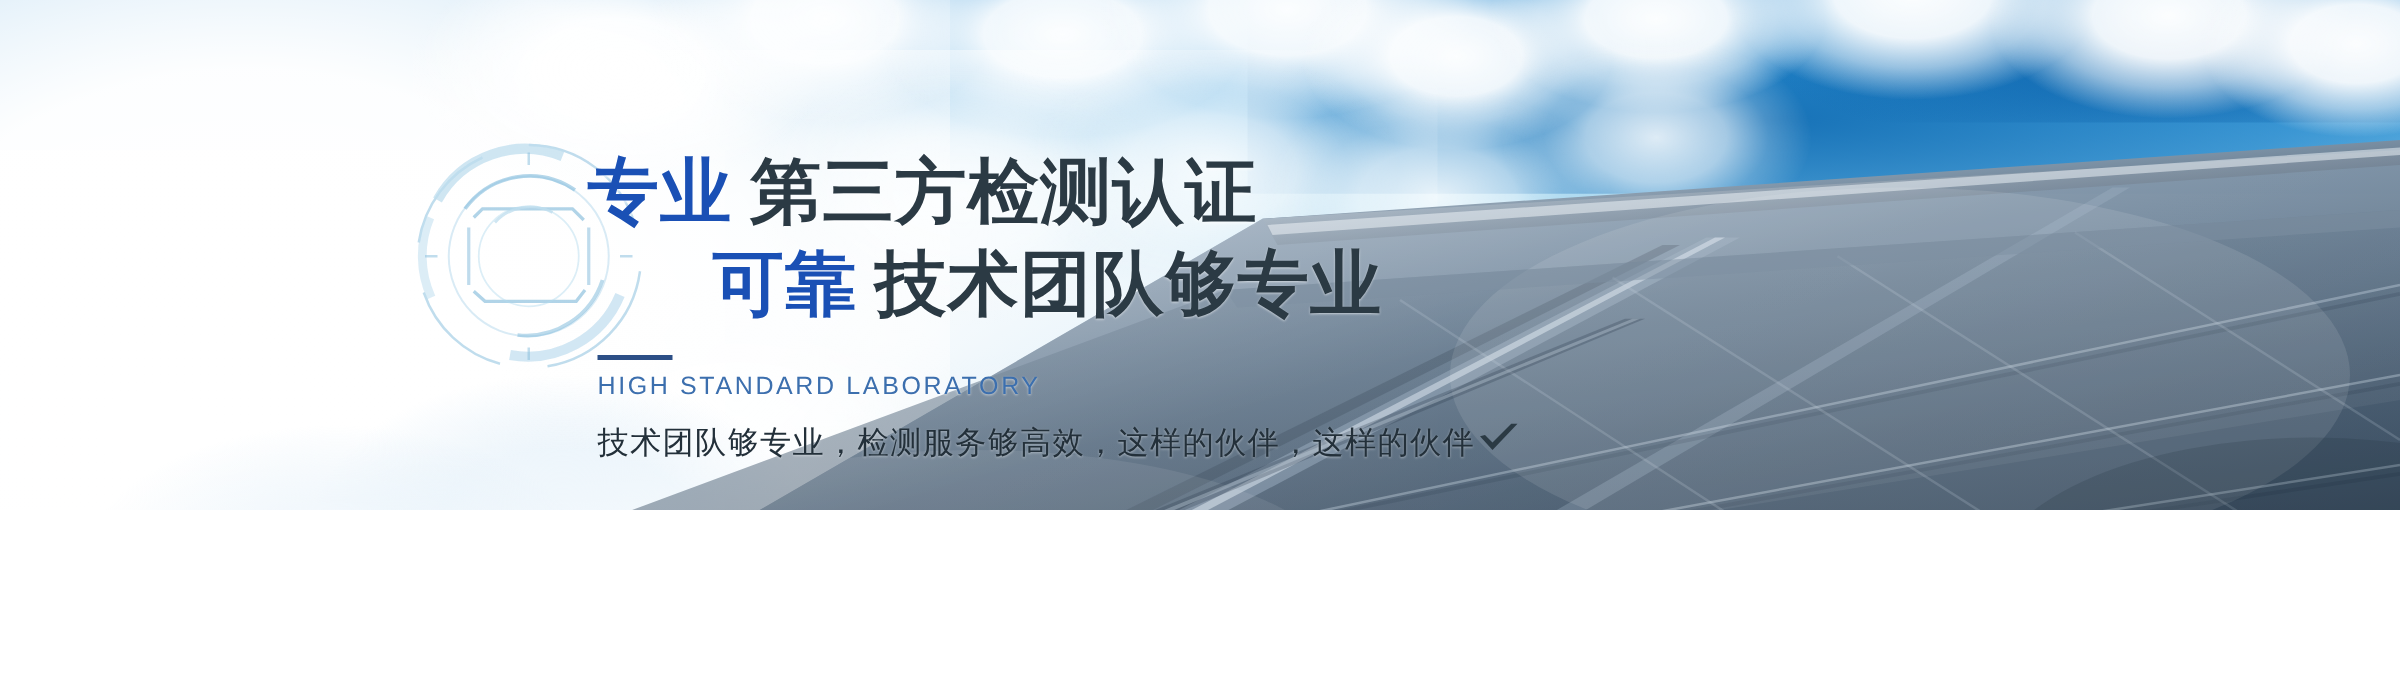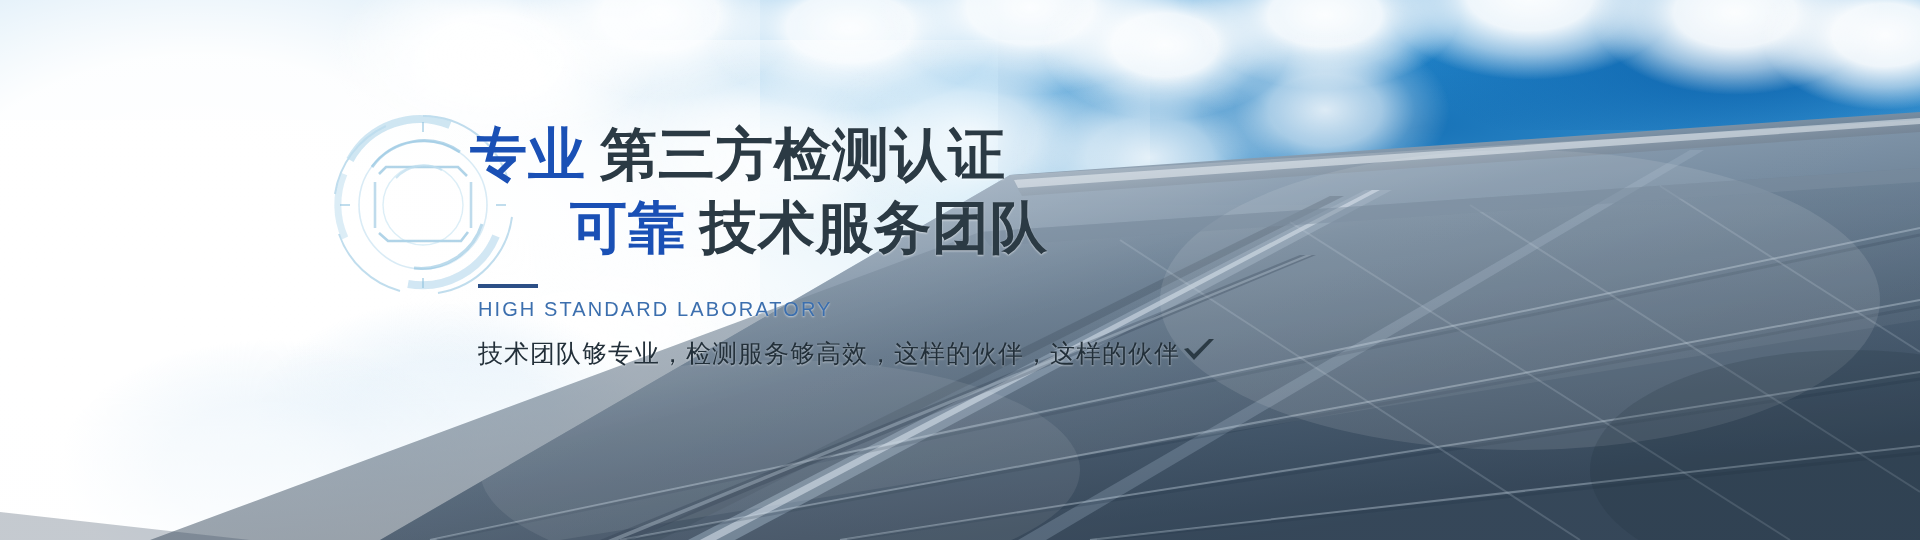--- a/index.html
+++ b/index.html
@@ -1,21 +1,21 @@
 <!DOCTYPE html>
 <html lang="zh"><head>
 <meta charset="utf-8">
 <style>
   html,body{margin:0;padding:0;background:#fff;}
   body{font-family:"Liberation Sans","DejaVu Sans",sans-serif;}
 
   .banner{
     position:relative;
     width:1920px;
-    height:540px;
+    height:408px;
     overflow:hidden;
     background:#2f93d6;
   }
 
   
   .sky{
     position:absolute; inset:0;
     background:
       linear-gradient(188deg, rgba(13,110,180,0.00) 55%, rgba(13,110,180,0.18) 100%),
       linear-gradient(to bottom, #1f8ad4 0%, #4aa6e0 18%, #8ccbeb 38%, #bfe0f3 58%, #8fc8e9 78%, #5aaede 100%);
@@ -288,21 +288,21 @@
     </svg>
   </div>
 
   <div class="copy">
 
     <div class="line1">
       <span class="accent">专业</span><span class="sp"></span><span class="dark">第三方检测认证</span>
     </div>
 
     <div class="line2">
-      <span class="accent">可靠</span><span class="sp"></span><span class="dark">技术服务团队</span>
+      <span class="accent">可靠</span><span class="sp"></span><span class="dark">技术团队够专业</span>
     </div>
 
     <div class="rule"></div>
 
     <div class="eng">HIGH STANDARD LABORATORY</div>
 
     <div class="tag">
       <span>技术团队够专业，检测服务够高效，这样的伙伴，这样的伙伴</span><span class="check">
         <svg width="34" height="26" viewBox="0 0 34 26">
           <path d="M2 11 L12 22 L32 1 L27 1 L12 16 L6 10 Z" fill="#2b3a44"></path>

